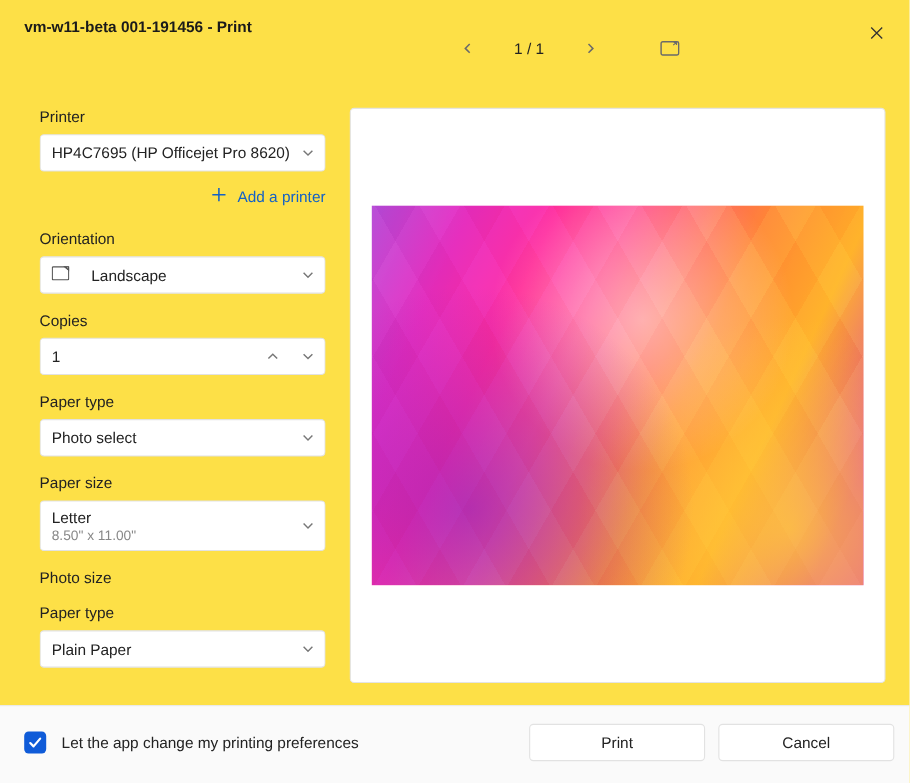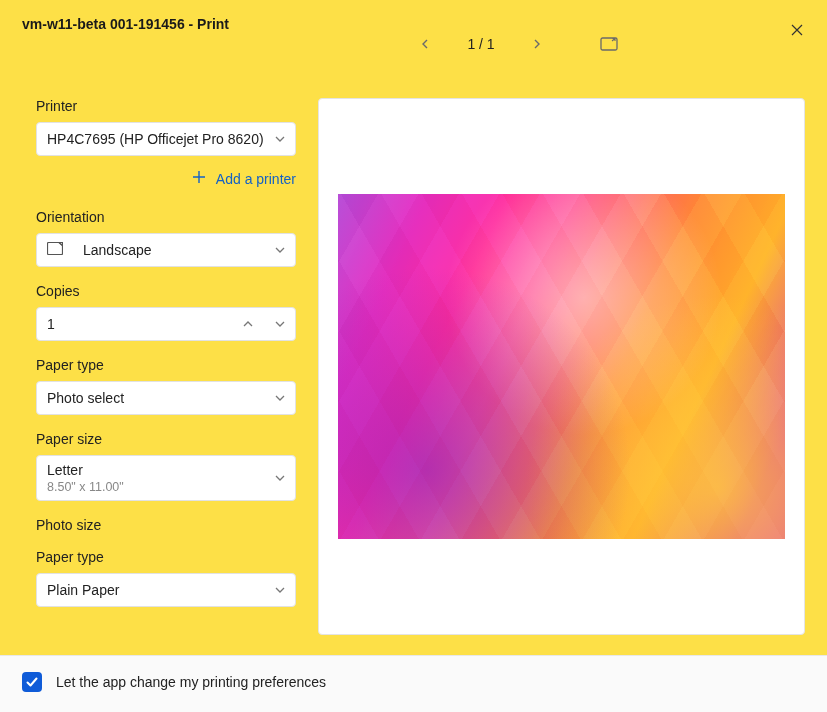--- a/index.html
+++ b/index.html
@@ -357,15 +357,19 @@
 
   </div>
 
   <div class="footer">
     <div class="checkbox">
       <svg viewBox="0 0 14 14">
           <path d="M2.5 7.5 L5.5 10.5 L11.5 3.5" fill="none" stroke="#fff" stroke-width="2" stroke-linecap="round" stroke-linejoin="round"></path>
         </svg>
     </div>
     <div class="checkbox-label">Let the app change my printing preferences</div>
+    <div class="footer-buttons">
+      <div class="btn">Print</div>
+      <div class="btn">Cancel</div>
+    </div>
   </div>
 
 </div>
 
 </body></html>

